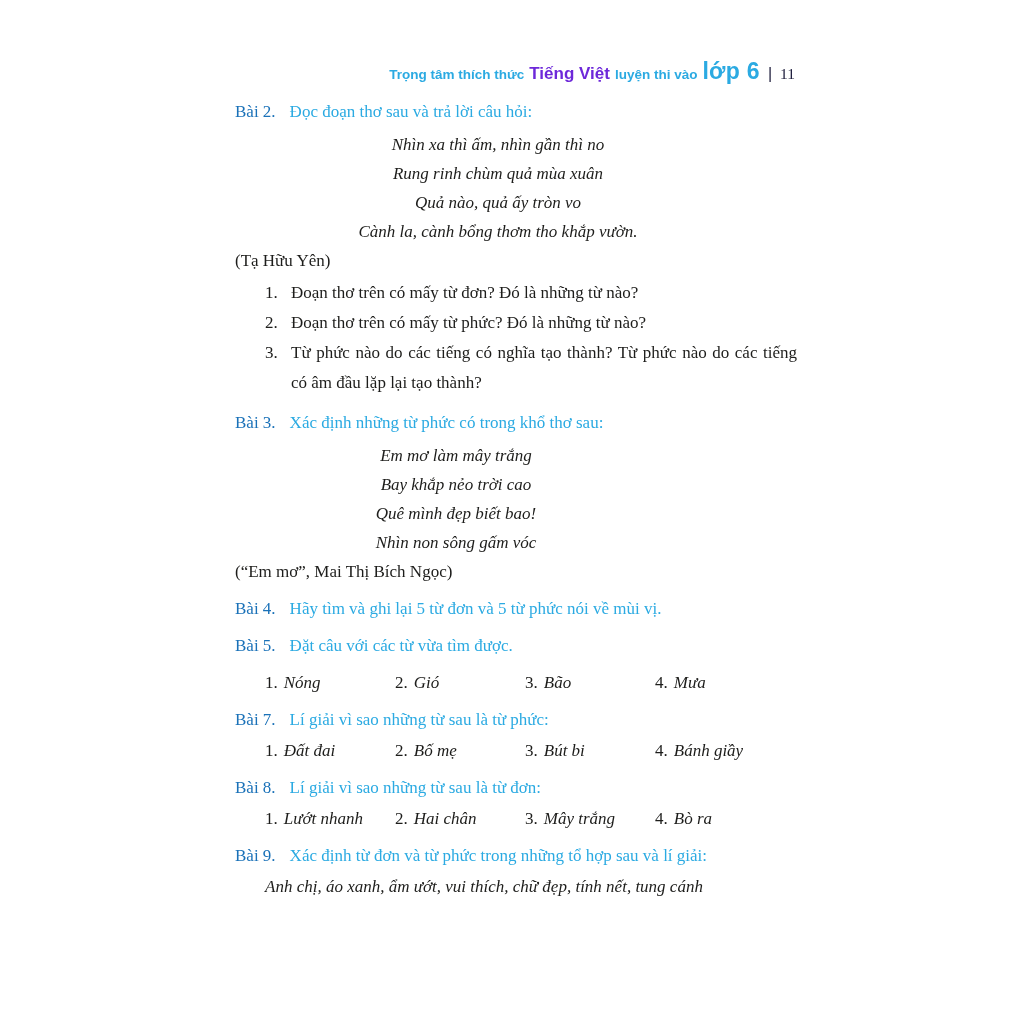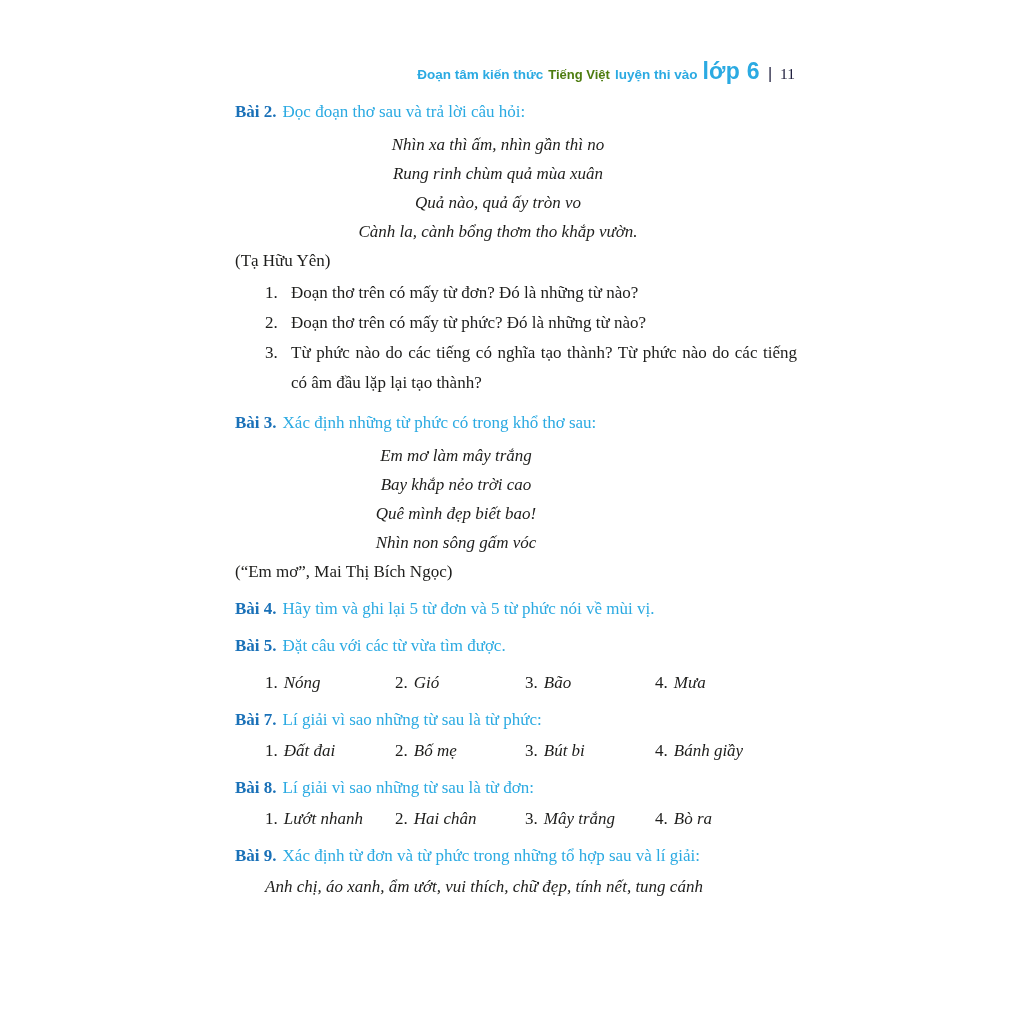--- a/index.html
+++ b/index.html
@@ -12,32 +12,32 @@
     overflow:hidden;
   }
   .page-header {
     position:absolute;
     top:58px; right:229px;
     display:flex; align-items:baseline; gap:5px;
     font-family:"Liberation Sans", sans-serif;
     white-space:nowrap;
   }
   .h-cyan  { color:#2baae2; font-weight:bold; font-size:13.5px; }
-  .h-dark  { color:#4d7c0f; font-weight:bold; font-size:13px; }
+  .h-dark  { color:#6d28d9; font-weight:bold; font-size:17px; }
   .h-grade { color:#2baae2; font-weight:bold; font-size:23px; letter-spacing:.3px; }
   .h-divider { color:#21203f; font-size:16px; margin:0 3px; }
   .h-page { color:#21203f; font-size:15.5px; font-family:"Liberation Serif", serif; }
 
   .content {
     position:absolute;
     left:235px; top:97px; width:562px;
   }
   .exercise { margin-bottom:7px; }
   .ex-head { font-size:17px; line-height:30px; }
-  .ex-label { color:#1a71b8; font-weight:bold; margin-right:6px;text-align:center; }
+  .ex-label { color:#1a71b8; font-weight:normal; margin-right:14px;text-align:center; }
   .ex-instruction { color:#2baae2; }
 
   .poem { text-align:center; font-style:italic; font-size:17px; line-height:29px; margin:3px 0 0; }
   .poem-b2 { margin-right:36px; }
   .poem-b3 { margin-right:120px; }
   .poem-line { line-height:29px; }
 
   .attribution { text-align:left; font-size:17px; line-height:30px; }
   .attr-b2 { padding-right:62px; }
   .attr-b3 { padding-right:16px; }
@@ -51,21 +51,21 @@
   .word-item { width:130px; flex:none; white-space:nowrap; }
   .word-num { margin-right:6px; }
   .word-text { font-style:italic; }
 
   .phrase-line { padding-left:30px; font-style:italic; font-size:17px; line-height:30px; margin-top:1px; }
 </style>
 </head>
 <body>
 
 <header class="page-header">
-  <span class="h-cyan">Đoạn tâm kiến thức</span>
+  <span class="h-cyan">Trọng tâm thích thức</span>
   <span class="h-dark">Tiếng Việt</span>
   <span class="h-cyan">luyện thi vào</span>
   <span class="h-grade">lớp 6</span>
   <span class="h-divider">|</span>
   <span class="h-page">11</span>
 </header>
 
 <main class="content">
 
   <section class="exercise">

